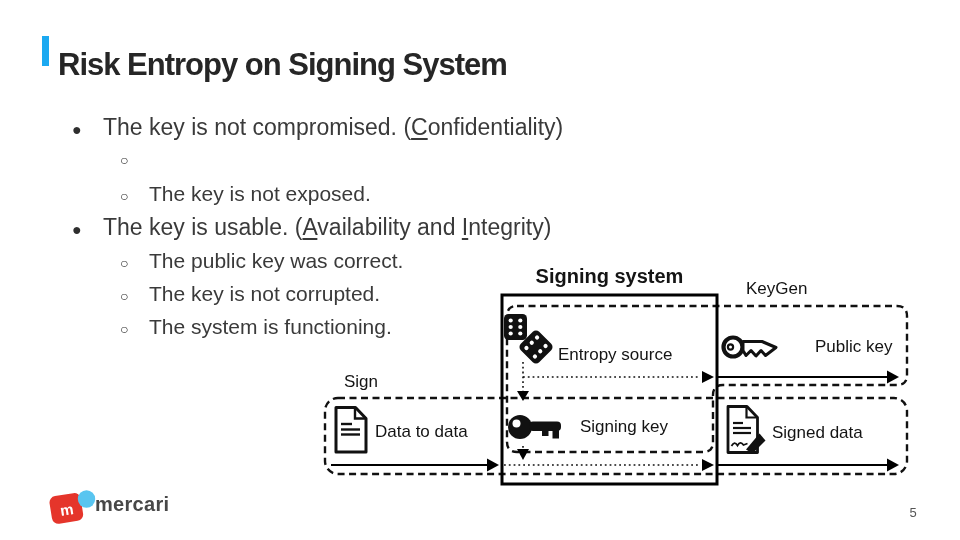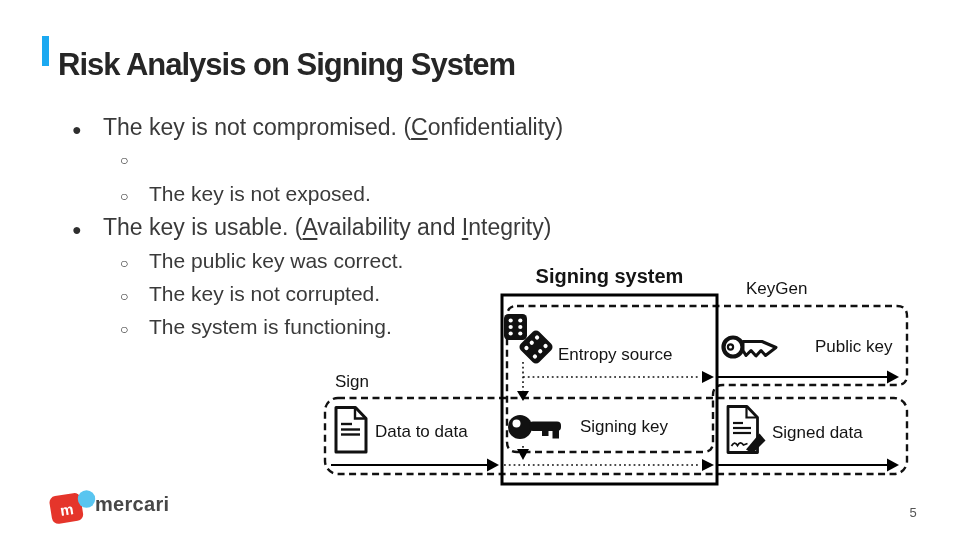--- a/index.html
+++ b/index.html
@@ -20,41 +20,41 @@
   .row.l2 { height:33px; line-height:33px; font-size:21px; padding-left:48px; }
   .marker { flex:0 0 31px; color:#2e2e2e; }
   .l1 .marker { font-size:16px; }
   .l2 .marker { flex:0 0 29px; font-size:14px; }
   .u { text-decoration:underline; text-underline-offset:3px; text-decoration-thickness:1.5px; }
   
   .diagram-svg { position:absolute; left:300px; top:260px; width:630px; height:240px; }
   .dlab { position:absolute; font-size:17px; line-height:22px; color:#141414; white-space:nowrap;text-align:center; }
   .lab-system { left:502px; top:265px; width:215px; text-align:center; font-weight:700; font-size:20px; }
   .lab-keygen { left:746px; top:278px; }
-  .lab-sign   { left:335px; top:371px; }
+  .lab-sign   { left:344px; top:371px; }
   .lab-entropy { left:558px; top:344px; }
   .lab-pubkey  { left:789px; top:336px;margin-left:26px; }
   .lab-sigkey  { left:580px; top:416px; }
   .lab-data    { left:375px; top:421px; }
   .lab-signed  { left:772px; top:422px; }
   
   .logo-svg { position:absolute; left:38px; top:483px; width:64px; height:46px; }
   .brand {
     position:absolute; left:95px; top:493px; font-size:20px; font-weight:700;
     letter-spacing:0.3px; color:#474747;
   }
   .page-num { position:absolute; left:903px; top:505px; width:20px; text-align:center; font-size:13px; color:#555; }
 </style>
 </head>
 <body>
 
 <div class="canvas">
 
   <div class="accent-bar"></div>
-  <h1 class="slide-title">Risk Analysis on Signing System</h1>
+  <h1 class="slide-title">Risk Entropy on Signing System</h1>
 
   <div class="bullets">
     <div class="row l1">
       <span class="marker">●</span>
       <span><span>The key is not compromised. (</span><span class="u">C</span><span>onfidentiality)</span><span class="u"></span><span></span></span>
     </div>
     <div class="row l2">
       <span class="marker">○</span>
     </div>
     <div class="row l2">

